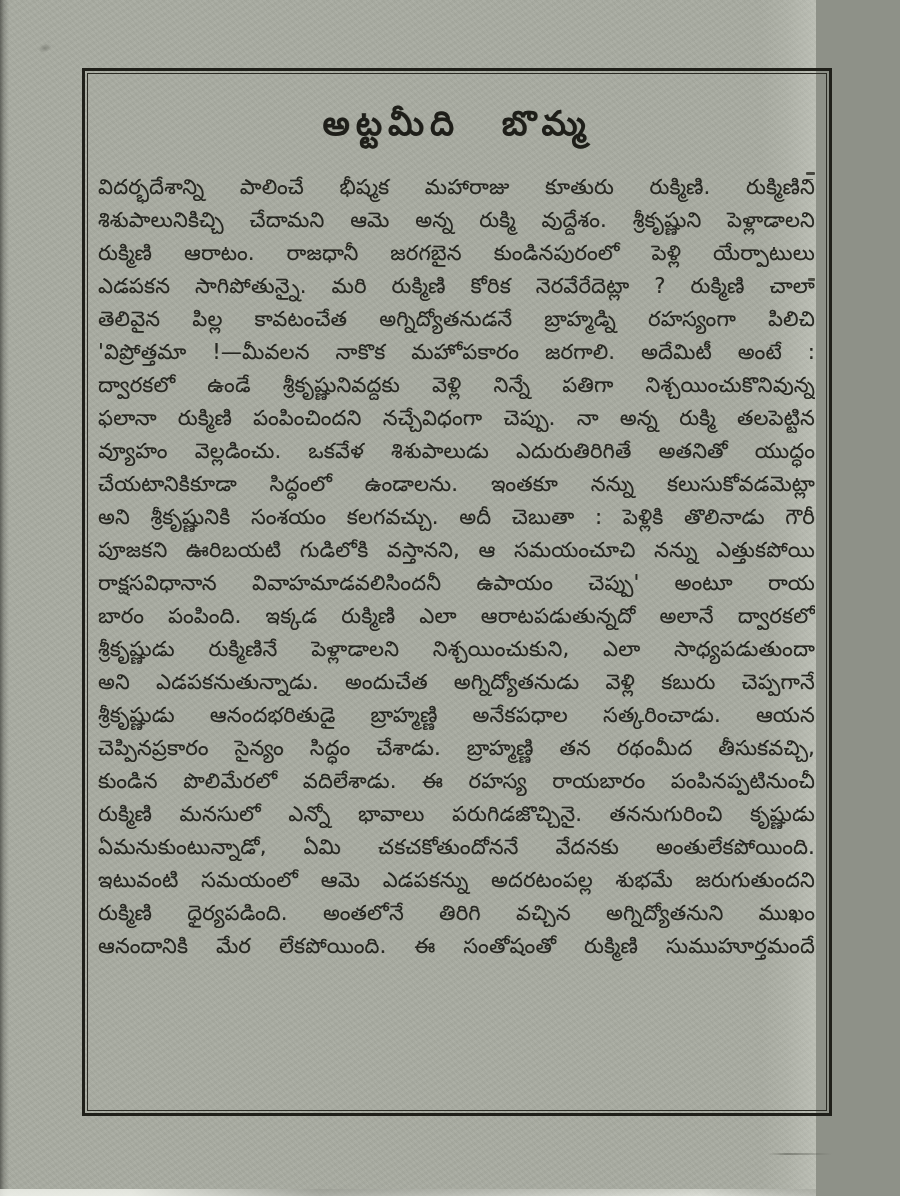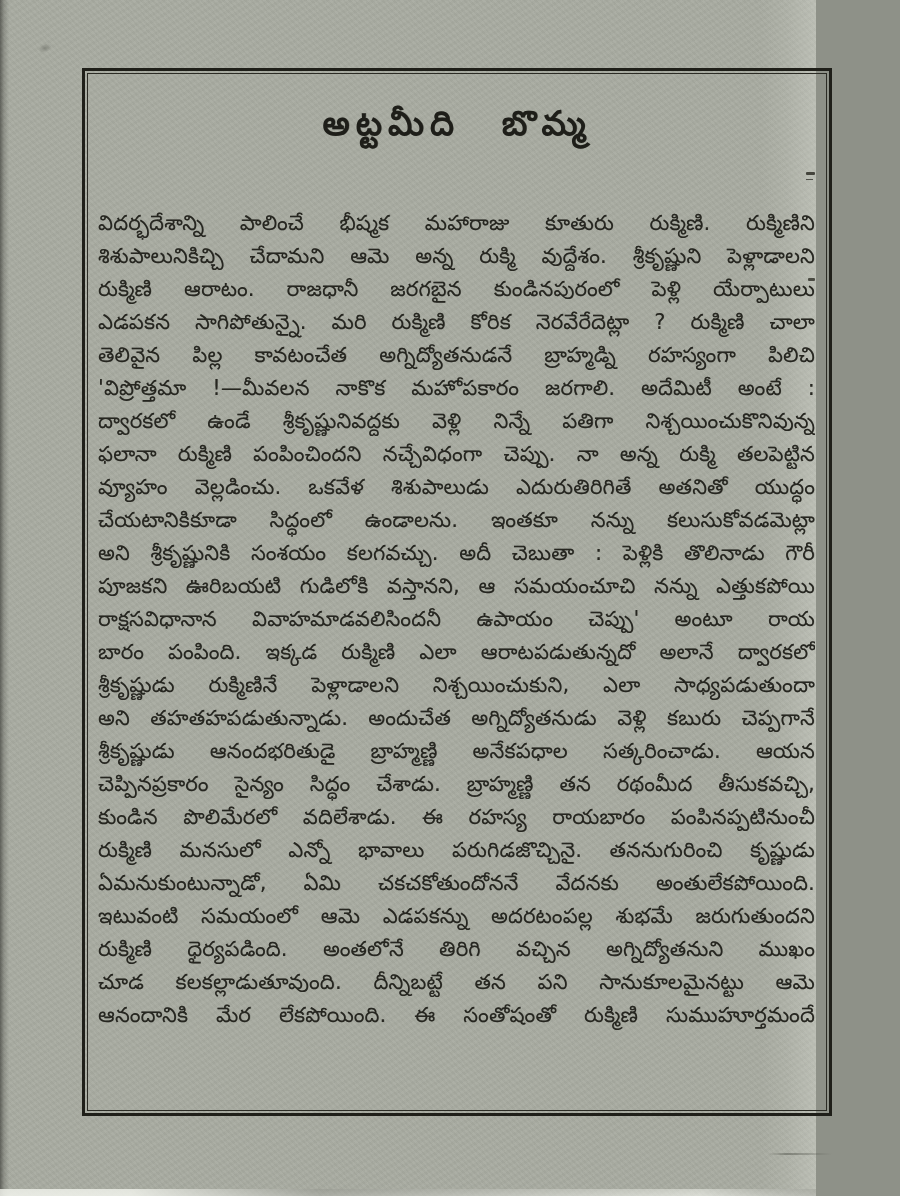--- a/index.html
+++ b/index.html
@@ -37,21 +37,21 @@
     margin-top: 32px;
     text-align: center;
     font-size: 34px;
     font-weight: bold;
     letter-spacing: 6px;
     word-spacing: 24px;
     color: #1e1e19;
     text-shadow: 0.4px 0.4px 0 rgba(30,30,25,0.4);
   }
   .body-text {
-    margin-top: 56px;
+    margin-top: 20px;
     padding: 0 14px 0 13px;
     color: #262620;
   }
   .line {
     font-size: 21px;
     line-height: 33px;
     height: 33px;
     white-space: nowrap;
     overflow: hidden;
     text-align: justify;
@@ -113,26 +113,25 @@
         <div class="line">'విప్రోత్తమా !—మీవలన నాకొక మహోపకారం జరగాలి. అదేమిటీ అంటే :</div>
         <div class="line">ద్వారకలో ఉండే శ్రీకృష్ణునివద్దకు వెళ్లి నిన్నే పతిగా నిశ్చయించుకొనివున్న</div>
         <div class="line">ఫలానా రుక్మిణి పంపించిందని నచ్చేవిధంగా చెప్పు. నా అన్న రుక్మి తలపెట్టిన</div>
         <div class="line">వ్యూహం వెల్లడించు. ఒకవేళ శిశుపాలుడు ఎదురుతిరిగితే అతనితో యుద్ధం</div>
         <div class="line">చేయటానికికూడా సిద్ధంలో ఉండాలను. ఇంతకూ నన్ను కలుసుకోవడమెట్లా</div>
         <div class="line">అని శ్రీకృష్ణునికి సంశయం కలగవచ్చు. అదీ చెబుతా : పెళ్లికి తొలినాడు గౌరీ</div>
         <div class="line">పూజకని ఊరిబయటి గుడిలోకి వస్తానని, ఆ సమయంచూచి నన్ను ఎత్తుకపోయి</div>
         <div class="line">రాక్షసవిధానాన వివాహమాడవలిసిందనీ ఉపాయం చెప్పు' అంటూ రాయ</div>
         <div class="line">బారం పంపింది. ఇక్కడ రుక్మిణి ఎలా ఆరాటపడుతున్నదో అలానే ద్వారకలో</div>
         <div class="line">శ్రీకృష్ణుడు రుక్మిణినే పెళ్లాడాలని నిశ్చయించుకుని, ఎలా సాధ్యపడుతుందా</div>
-        <div class="line">అని తహతహపడుతున్నాడు. అందుచేత అగ్నిద్యోతనుడు వెళ్లి కబురు చెప్పగానే</div>
+        <div class="line">అని ఎడపకనుతున్నాడు. అందుచేత అగ్నిద్యోతనుడు వెళ్లి కబురు చెప్పగానే</div>
         <div class="line">శ్రీకృష్ణుడు ఆనందభరితుడై బ్రాహ్మణ్ణి అనేకపధాల సత్కరించాడు. ఆయన</div>
         <div class="line">చెప్పినప్రకారం సైన్యం సిద్ధం చేశాడు. బ్రాహ్మణ్ణి తన రథంమీద తీసుకవచ్చి,</div>
         <div class="line">కుండిన పొలిమేరలో వదిలేశాడు. ఈ రహస్య రాయబారం పంపినప్పటినుంచీ</div>
         <div class="line">రుక్మిణి మనసులో ఎన్నో భావాలు పరుగిడజొచ్చినై. తననుగురించి కృష్ణుడు</div>
         <div class="line">ఏమనుకుంటున్నాడో, ఏమి చకచకోతుందోననే వేదనకు అంతులేకపోయింది.</div>
         <div class="line">ఇటువంటి సమయంలో ఆమె ఎడపకన్ను అదరటంపల్ల శుభమే జరుగుతుందని</div>
         <div class="line">రుక్మిణి ధైర్యపడింది. అంతలోనే తిరిగి వచ్చిన అగ్నిద్యోతనుని ముఖం</div>
-        <div class="line">చూడ కలకల్లాడుతూవుంది. దీన్నిబట్టే తన పని సానుకూలమైనట్టు ఆమె</div>
         <div class="line">ఆనందానికి మేర లేకపోయింది. ఈ సంతోషంతో రుక్మిణి సుముహూర్తమందే</div>
       </div>
   </div>
 
 </div>
 
 </body></html>

